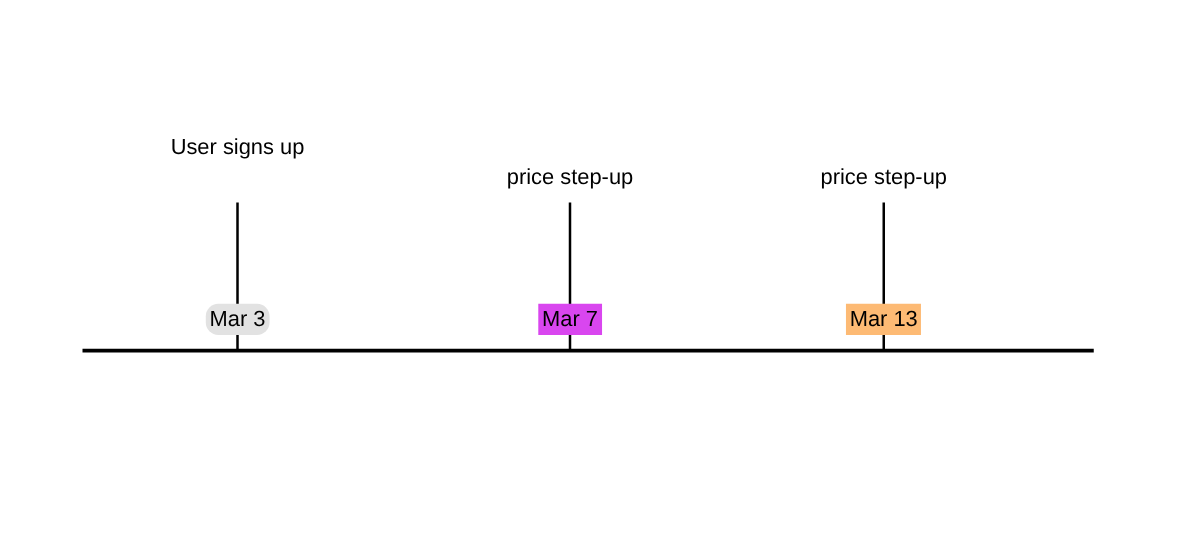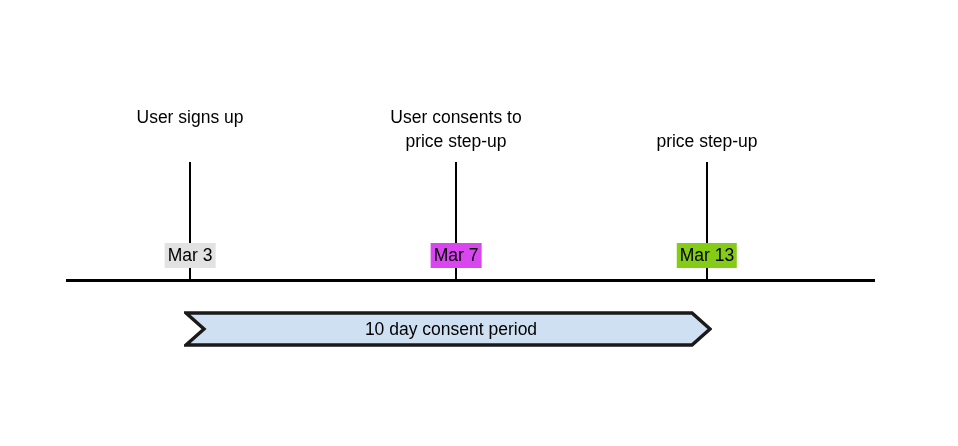--- a/index.html
+++ b/index.html
@@ -104,41 +104,35 @@
 
 <div id="timeline-canvas">
 
   <div class="axis-line" style="left: 66px; width: 809px; background: rgb(0, 0, 0);"></div>
 
   <div class="event-marker" id="marker-0" style="left: 190px;">
     <div class="marker-label">
       <span>User signs up</span>
     </div>
     <div class="marker-stem"></div>
-    <div class="marker-date" style="background: rgb(226, 226, 226);">Mar 3</div>
+    <div class="marker-date" style="background: rgb(226, 226, 226); border-radius: 10px;">Mar 3</div>
   </div>
 
   <div class="event-marker" id="marker-1" style="left: 456px;">
     <div class="marker-label">
-      <span>User consents to</span><br>
+      <br>
       <span>price step-up</span>
     </div>
     <div class="marker-stem"></div>
     <div class="marker-date" style="background: #d946ef;">Mar 7</div>
   </div>
 
   <div class="event-marker" id="marker-2" style="left: 707px;">
     <div class="marker-label">
       <br>
       <span>price step-up</span>
     </div>
     <div class="marker-stem"></div>
-    <div class="marker-date" style="background: #84cc16;">Mar 13</div>
+    <div class="marker-date" style="background: #fdba74;">Mar 13</div>
   </div>
 
-  <div class="period-banner" style="left: 184px; width: 528px;">
-    <svg viewBox="0 0 528 36" preserveAspectRatio="none">
-      <polygon id="banner-shape" points="2,2 508,2 526,18 508,34 2,34 20,18" fill="#cfe0f2" stroke="#1a1a1a" stroke-width="3.4" stroke-linejoin="miter"></polygon>
-    </svg>
-    <div class="period-banner-label">10 day consent period</div>
-  </div>
 
 </div>
 
 </body></html>

